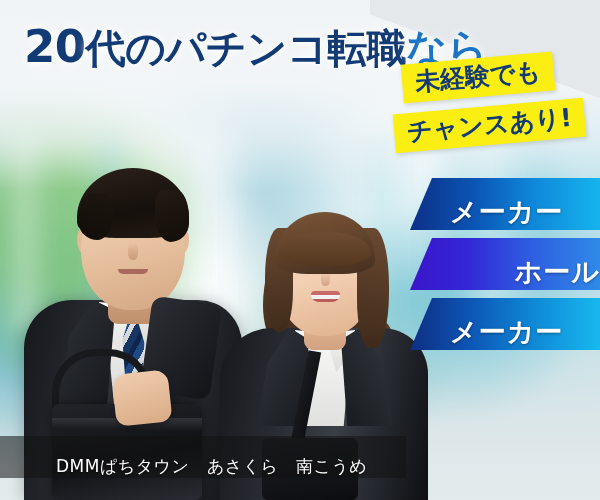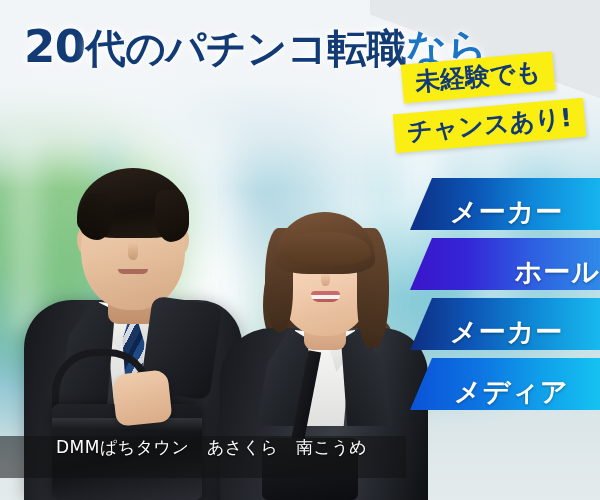--- a/index.html
+++ b/index.html
@@ -327,21 +327,21 @@
     padding-left:40px;white-space:nowrap;
     text-shadow:0 1px 3px rgba(0,0,0,.35);
     margin-top:16px;
   }
   .cat.c5 span{padding-left:44px;}
 
   
   .credits{
     position:absolute;left:0;bottom:22px;width:406px;height:42px;
     background:rgba(18,18,18,.55);
-    display:flex;align-items:flex-start;
+    display:flex;align-items:flex-end;
   }
   .credits span{
     color:#fff;font-size:17px;letter-spacing:.5px;padding-left:56px;white-space:nowrap;
     text-shadow:0 1px 2px rgba(0,0,0,.6);
   }
 </style>
 </head>
 <body>
 
 <div class="banner">
@@ -418,22 +418,19 @@
   <div class="cats">
     <div class="cat c1" style="background: linear-gradient(90deg, rgb(13, 47, 134) 0%, rgb(11, 85, 181) 34%, rgb(15, 134, 216) 64%, rgb(22, 180, 238) 100%);">
         <span>メーカー</span>
       </div>
     <div class="cat c2" style="background: linear-gradient(90deg, rgb(58, 21, 200) 0%, rgb(51, 38, 214) 30%, rgb(46, 92, 224) 62%, rgb(47, 138, 232) 100%); justify-content: flex-end;">
         <span>ホール</span>
       </div>
     <div class="cat c3" style="background: linear-gradient(90deg, rgb(14, 46, 130) 0%, rgb(13, 86, 182) 32%, rgb(15, 138, 214) 66%, rgb(24, 184, 239) 100%);">
         <span>メーカー</span>
       </div>
-    <div class="cat c5" style="background: linear-gradient(90deg, rgb(11, 82, 216) 0%, rgb(13, 116, 226) 36%, rgb(16, 160, 234) 70%, rgb(22, 194, 242) 100%);">
-        <span>メディア</span>
-      </div>
   </div>
 
   <div class="credits">
     <span>DMMぱちタウン　あさくら　南こうめ</span>
   </div>
 
 </div>
 
 </body></html>

